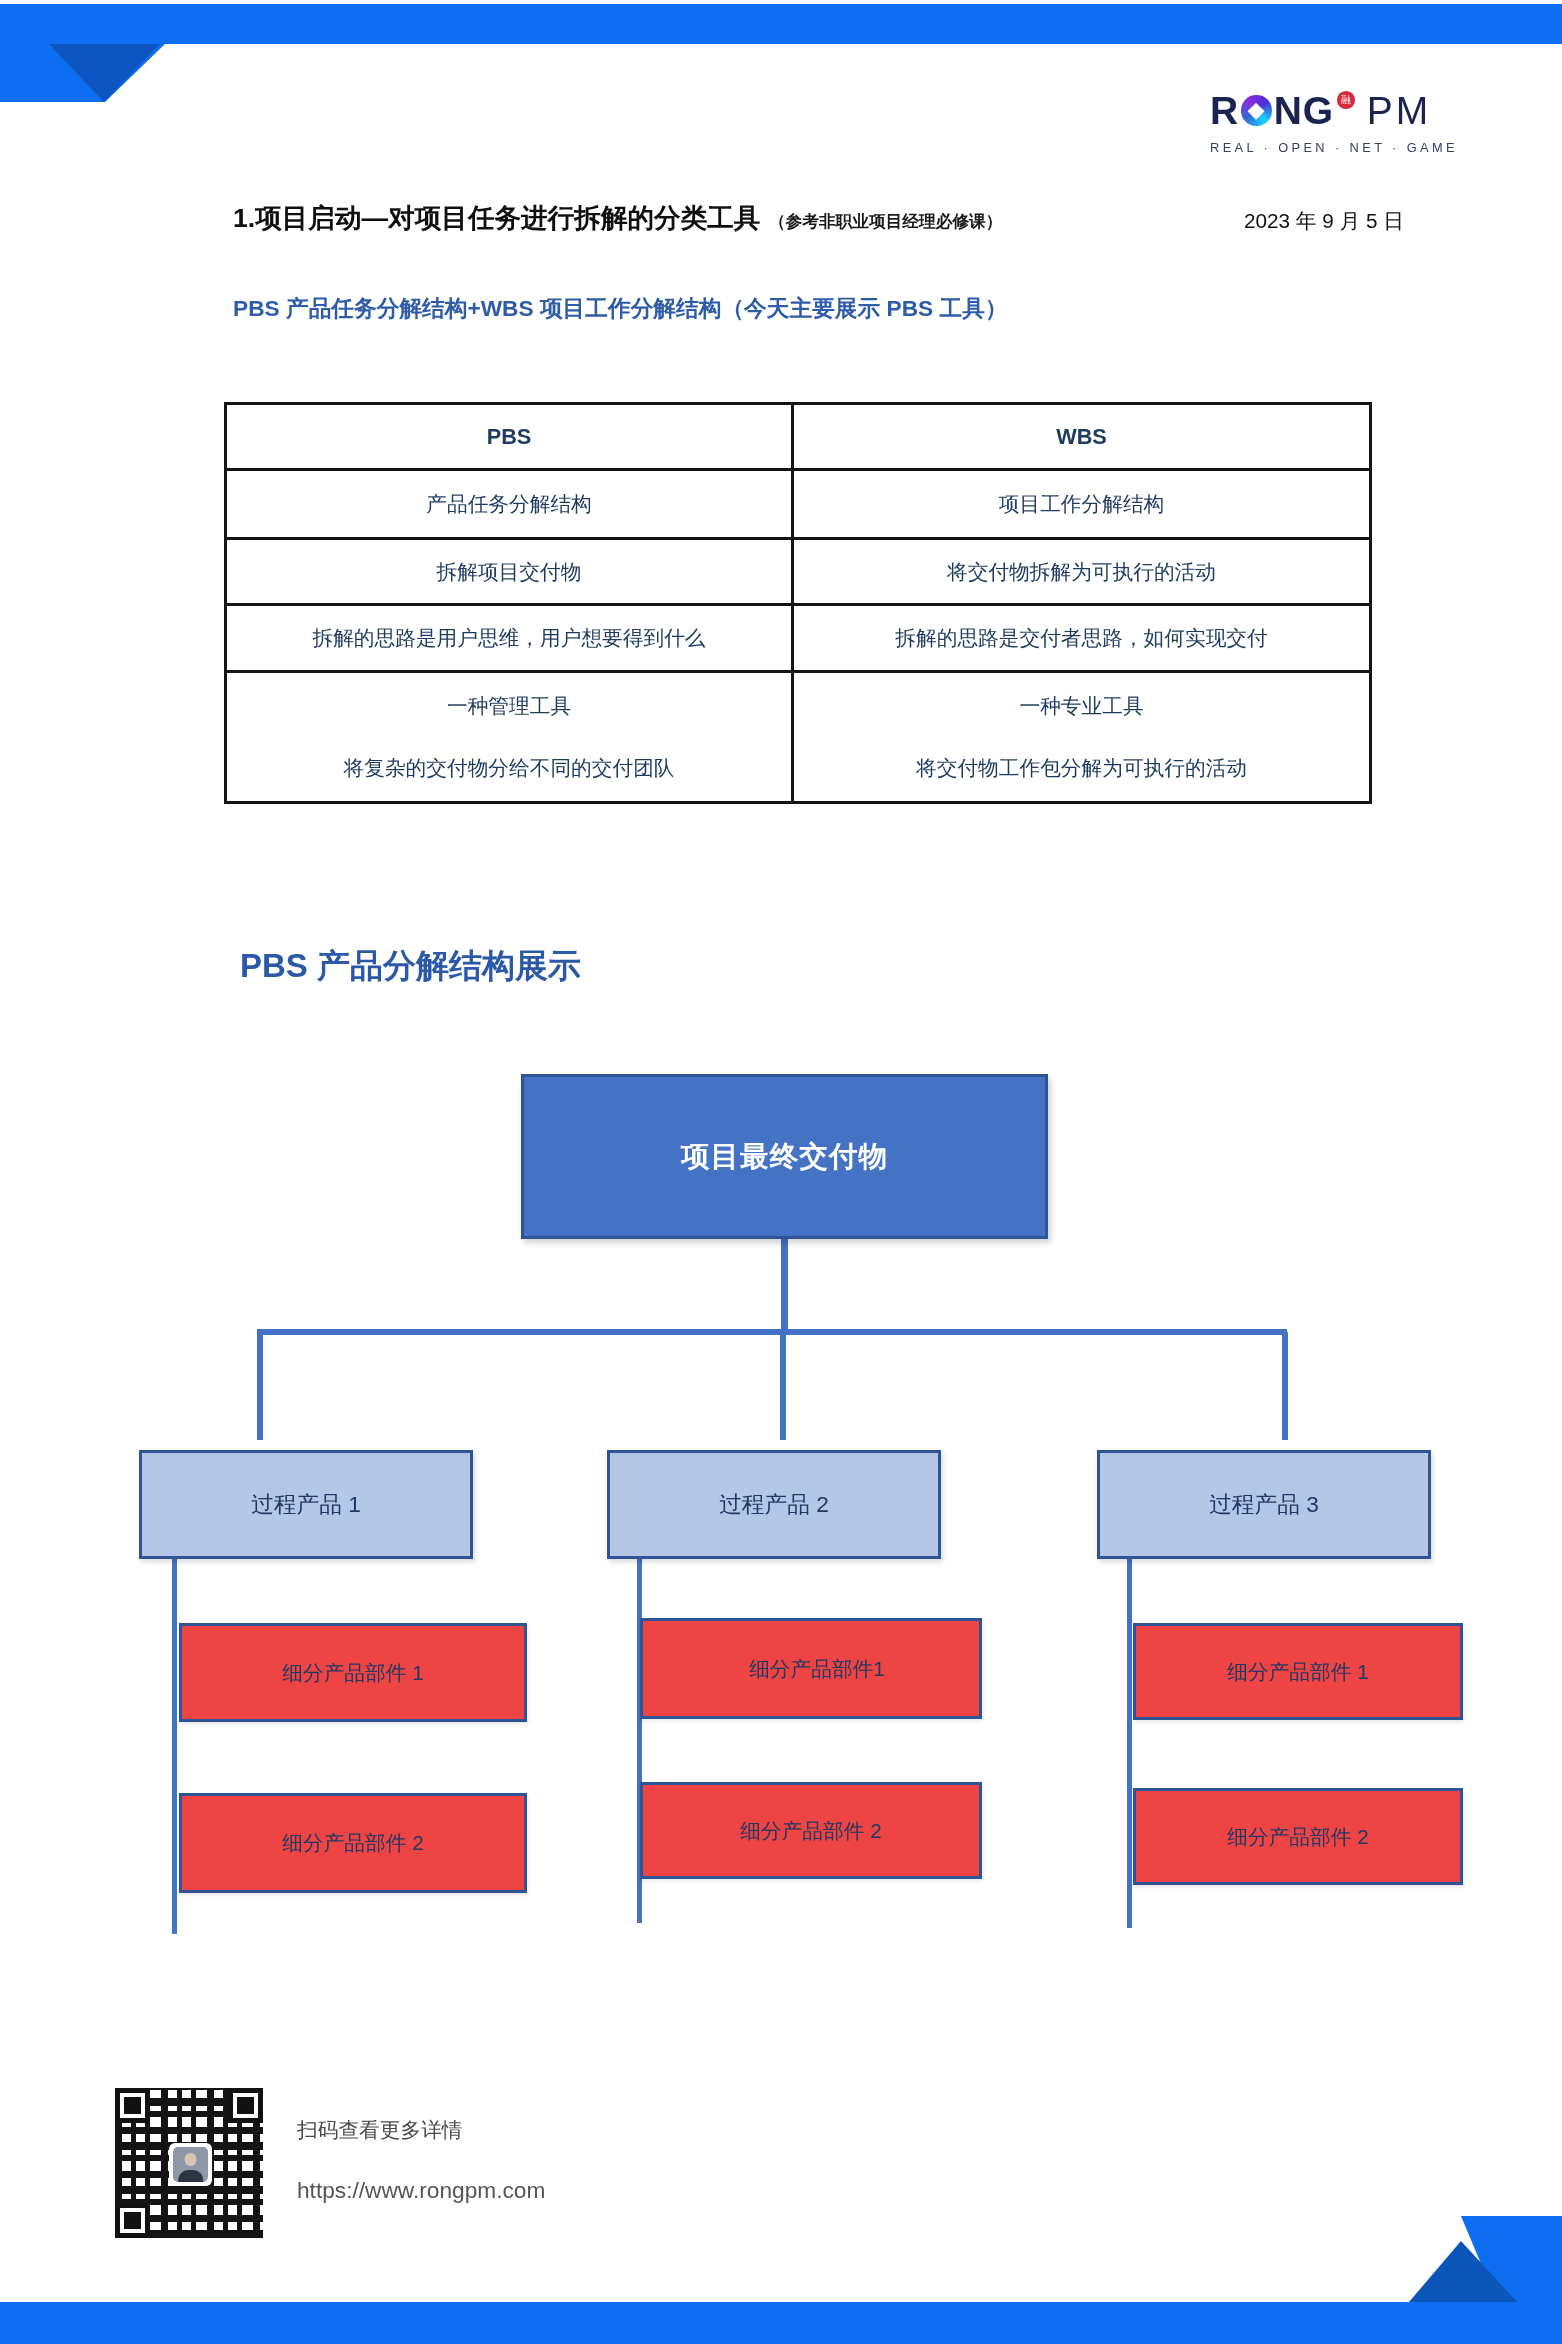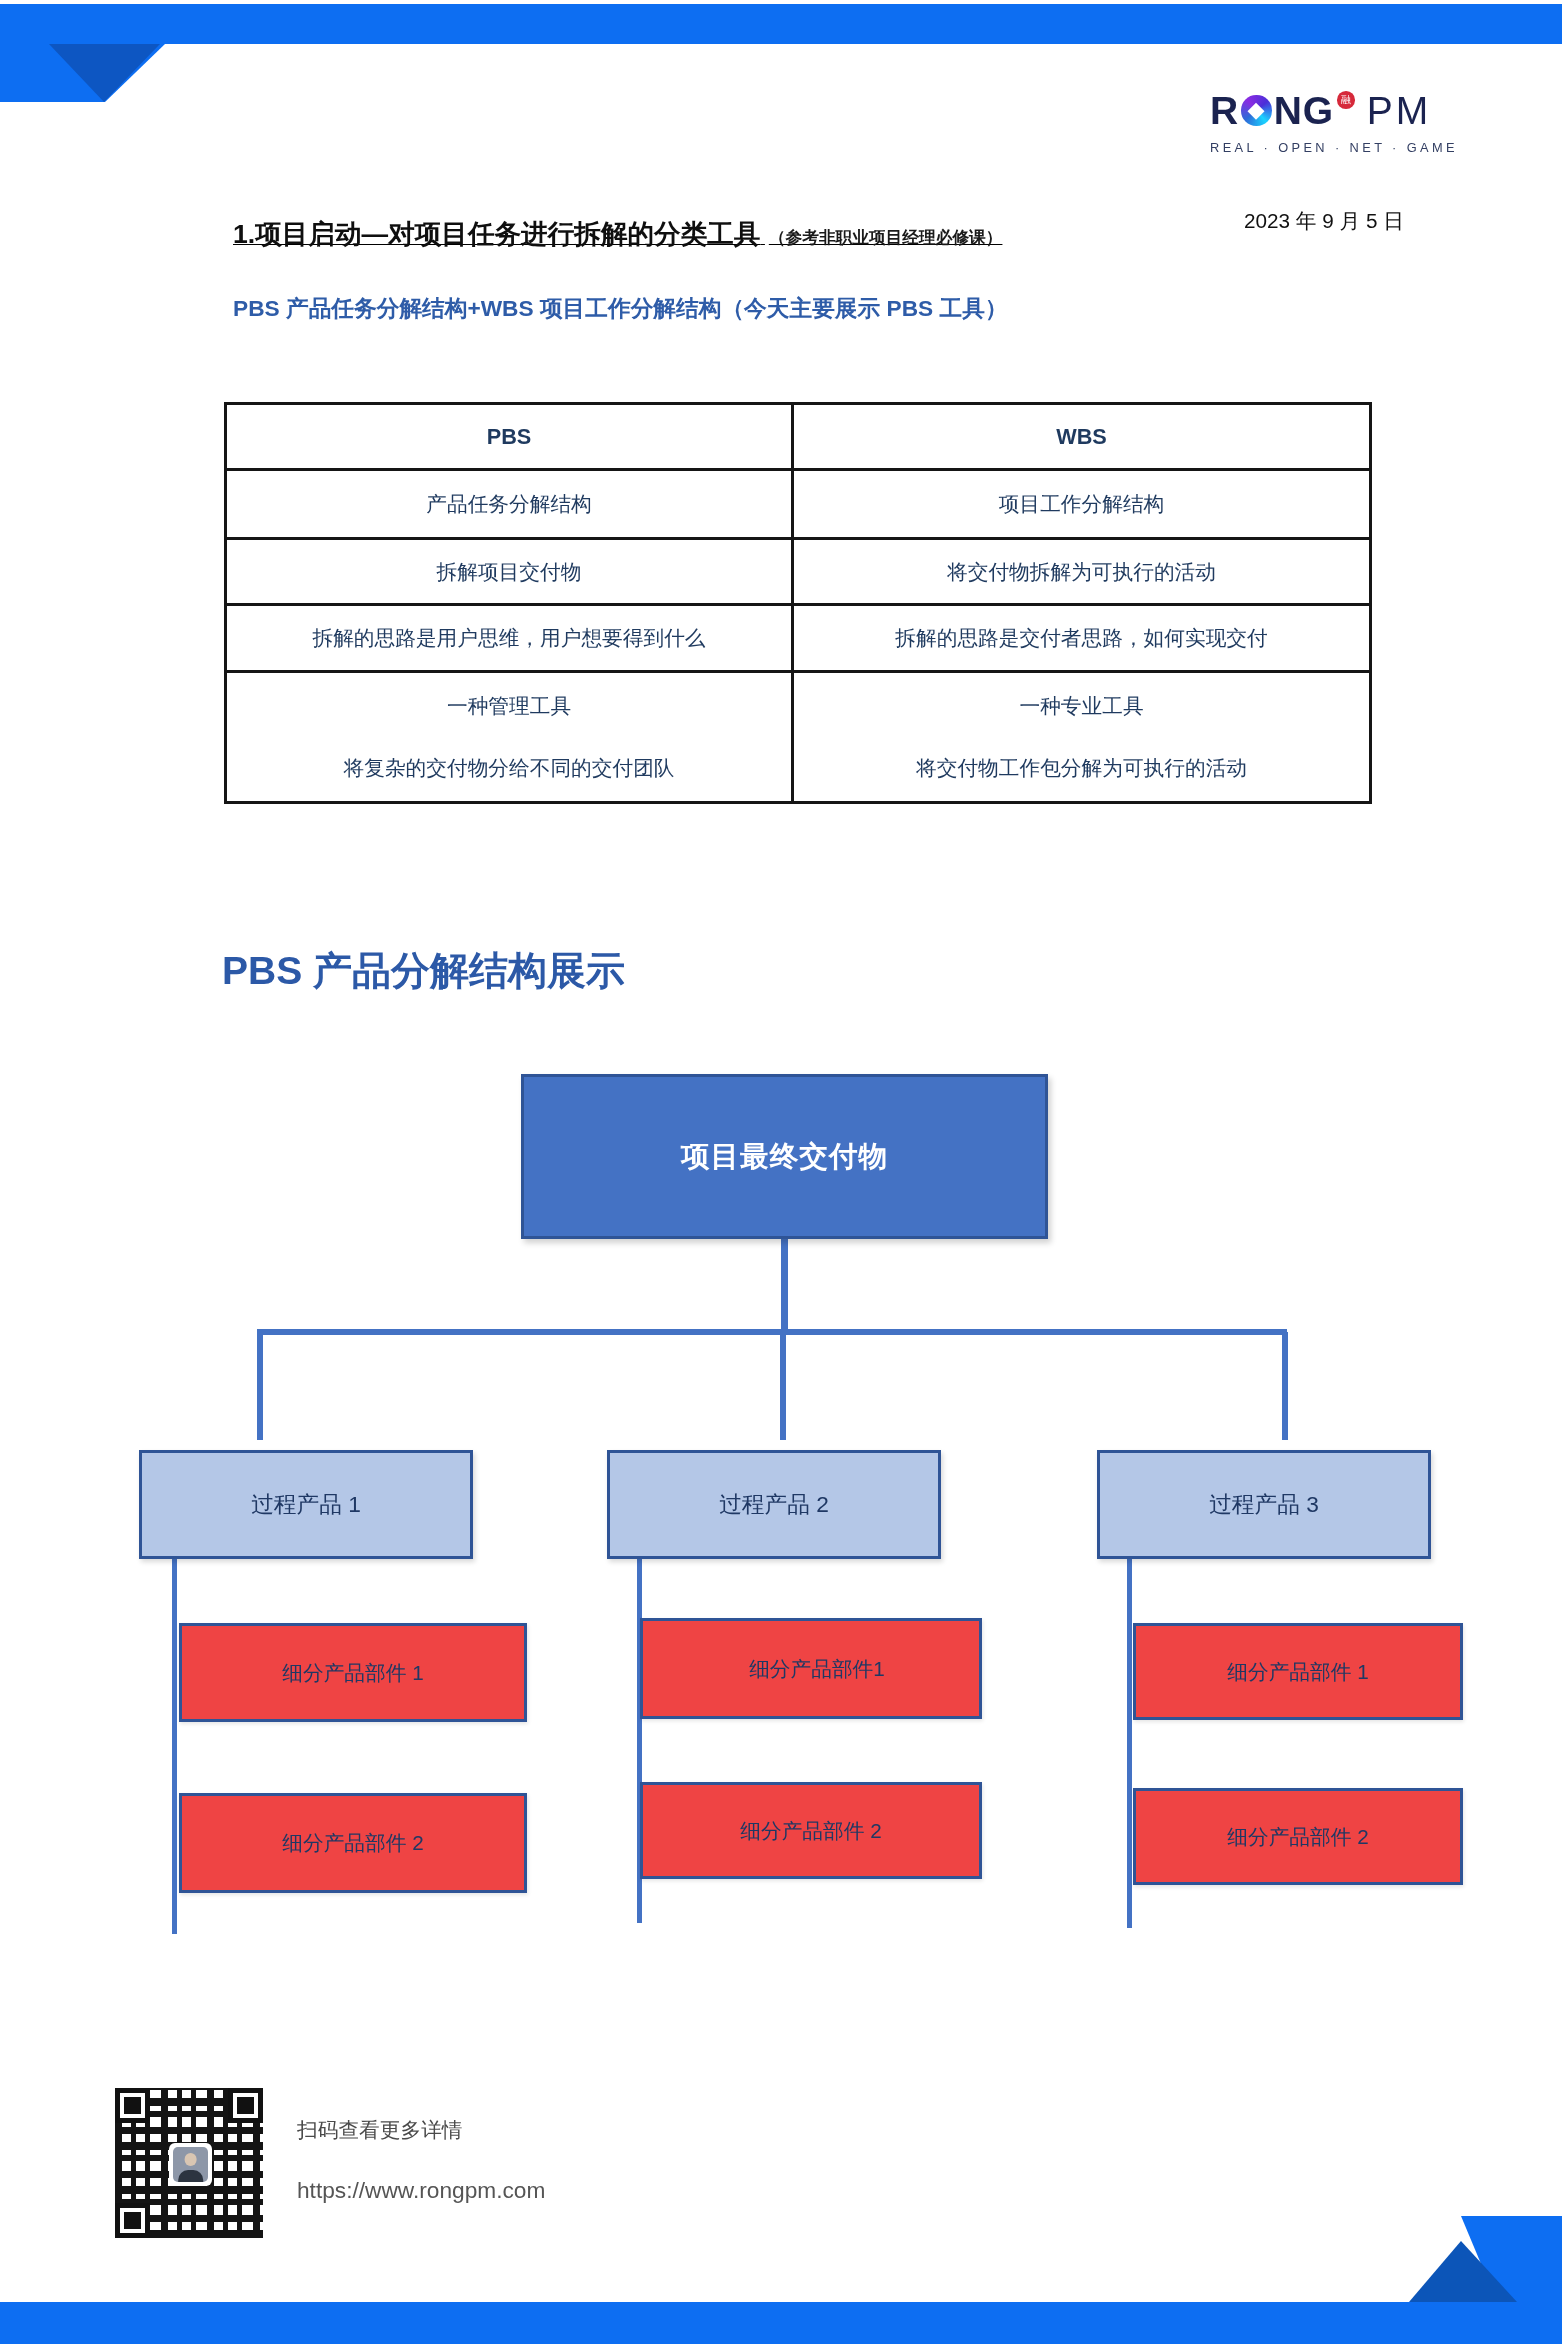--- a/index.html
+++ b/index.html
@@ -33,21 +33,21 @@
             background:conic-gradient(from 140deg,#19d3ff,#2e6bd8,#8a2be2,#4b2fd8,#19d3ff);
             position:relative; margin:0 2px; vertical-align:-2px; }
   .logo-o::after { content:""; position:absolute; left:50%; top:50%; width:11.8px; height:11.8px;
             background:#ffffff; transform:translate(-50%,-50%) rotate(45deg); }
   .logo-badge { width:17.7px; height:17.7px; border-radius:50%; background:#d6293a; color:#fff;
             font-size:9.9px; line-height:17.7px; text-align:center; margin:-21.7px 0 0 3px; flex:0 0 auto; }
   .logo-pm { font-size:39px; font-weight:400; color:#1b2350; letter-spacing:3px; margin-left:11.8px; line-height:1; }
   .logo-tagline { margin-top:7.9px; font-size:12.8px; letter-spacing:3.4px; color:#333f63; white-space:nowrap; }
 
   
-  .doc-title { position:absolute; left:233px; top:216px; white-space:nowrap;text-decoration:underline; }
+  .doc-title { position:absolute; left:233px; top:200px; white-space:nowrap; }
   .doc-title .main { font-size:26.6px; font-weight:800; color:#0f0f0f; }
   .doc-title .note { font-size:16.7px; font-weight:600; color:#1a1a1a; margin-left:3.9px; }
   .doc-date  { position:absolute; left:1244px; top:207px; font-size:20.7px; color:#111; white-space:nowrap; }
   .doc-subtitle { position:absolute; left:233px; top:293px; font-size:22.7px; font-weight:700;
                   color:#2e5ca8; white-space:nowrap; }
 
   
   .cmp-table { position:absolute; left:224px; top:402px; width:1148px;
                border:3px solid #151515; box-sizing:border-box;
                color:#1f3a5f; }
@@ -58,21 +58,21 @@
   .tcell.left  { width:567px; border-right:3px solid #151515; }
   .tcell.right { flex:1; }
   .trow.h-header { height:63px; } .trow.h-header .tcell { font-size:21.7px; font-weight:700; }
   .trow.h-r1 { height:66px; }
   .trow.h-r2 { height:63px; }
   .trow.h-r3 { height:64px; }
   .trow.h-r4 { height:128px; }
   .trow.h-r4 .tcell { flex-direction:column; gap:36px; }
 
   
-  .section-title { position:absolute; left:222px; top:944px; font-size:39px; font-weight:700; color:#2c59a7;text-align:center; }
+  .section-title { position:absolute; left:240px; top:944px; font-size:33px; font-weight:700; color:#2c59a7;text-align:center; }
 
   .chart { position:absolute; left:0; top:0; width:1562px; height:1970px; }
   .node { position:absolute; box-sizing:border-box; display:flex; align-items:center;
           justify-content:center; text-align:center;margin-top:10px; }
   .node-root { left:521px; top:1064px; width:527px; height:165px;
                background:#4472c4; border:3px solid #2f5496;
                color:#ffffff; font-size:28.6px; font-weight:700; letter-spacing:1px;
                box-shadow:3px 3.9px 5.9px rgba(0,0,0,.18); }
   .node-child { top:1440px; width:334px; height:109px;
                background:#b4c7e7; border:3px solid #2f5496;

